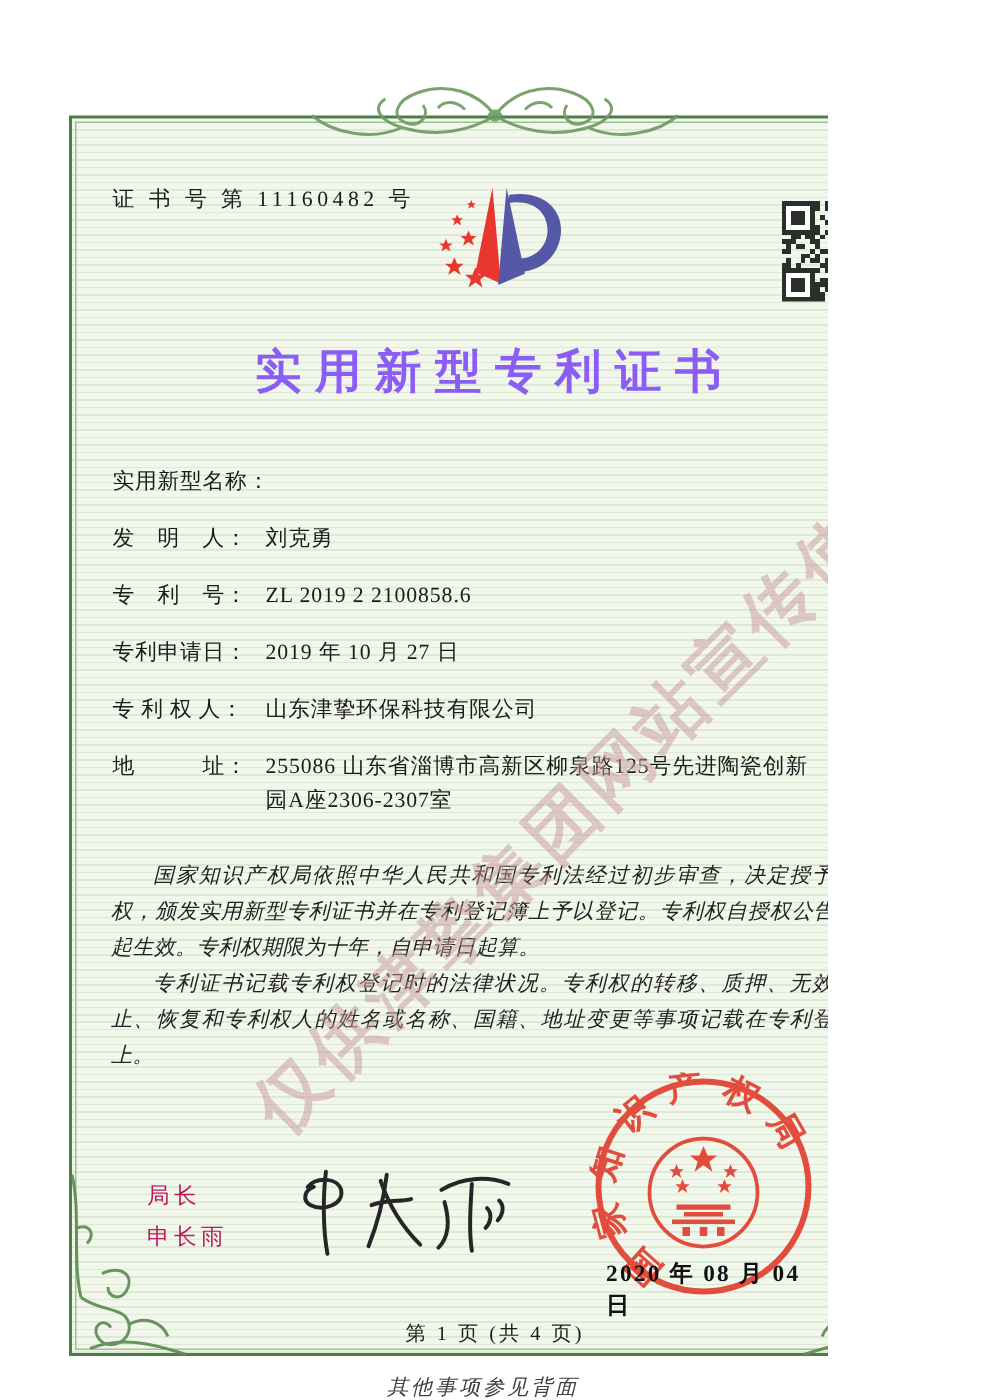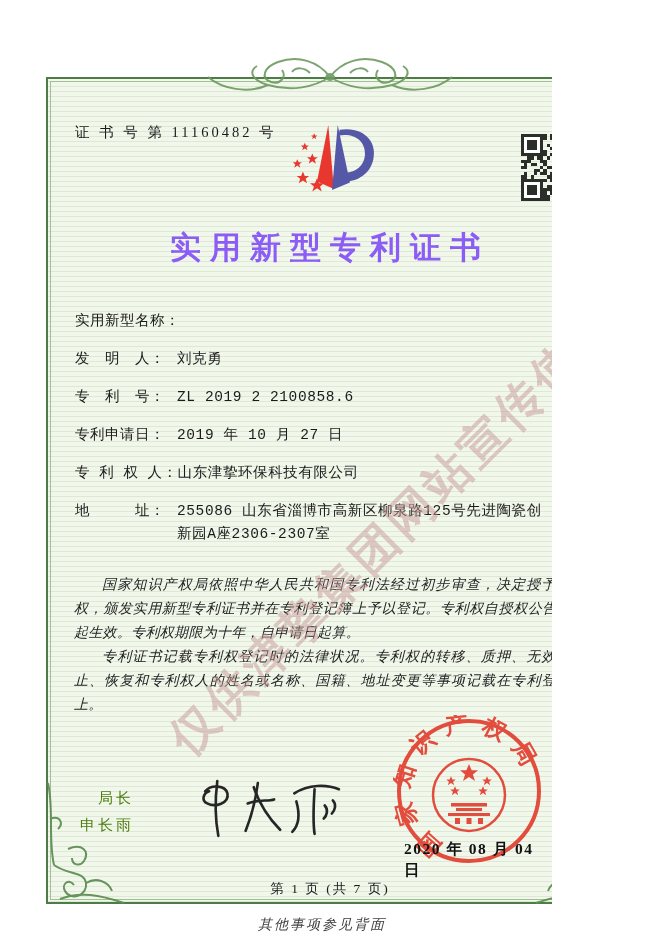--- a/index.html
+++ b/index.html
@@ -18,34 +18,34 @@
 
   .cert-no{position:absolute;left:75px;top:96px;font-size:14.5px;letter-spacing:3px;}
 
   .logo{position:absolute;left:286px;top:94px;width:94px;height:90px;}
   .qr{position:absolute;left:521px;top:107px;width:67px;height:67px;}
 
   .title{position:absolute;left:0;top:200px;width:660px;text-align:center;
          font-size:31px;font-weight:bold;letter-spacing:9px;color:#8b5cf6;}
 
   .fields{position:absolute;left:75px;top:283px;width:478px;font-size:14.5px;line-height:23px;}
-  .frow{display:flex;margin-bottom:15px;font-family:Liberation Mono, monospace;}
+  .frow{display:flex;margin-bottom:15px;}
   .frow.addr{margin-bottom:7px;}
   .flabel{flex:0 0 102px;white-space:nowrap;letter-spacing:.5px;}
   .fvalue{flex:1;letter-spacing:.6px;}
   .grant{display:flex;margin-top:9px;}
   .grant .pair{white-space:nowrap;}
   .grant .pair.right{margin-left:38px;}
 
   .paras{position:absolute;left:74px;top:546px;width:512px;font-size:14px;line-height:24px;
          font-style:italic;text-align:justify;color:#222;}
   .paras p{margin:0;text-indent:2em;letter-spacing:.3px;}
 
-  .director{position:absolute;left:80px;top:757px;font-size:15px;letter-spacing:3px;
-            font-family:"Liberation Sans","DejaVu Sans",sans-serif;color:#4d7c0f;line-height:27px;text-align:right;}
+  .director{position:absolute;left:98px;top:757px;font-size:15px;letter-spacing:3px;
+            font-family:"Liberation Sans","DejaVu Sans",sans-serif;color:#be185d;line-height:27px;}
   .signature{position:absolute;left:195px;top:748px;width:152px;height:66px;}
 
   .seal{position:absolute;left:393px;top:688px;width:152px;height:152px;opacity:.9;}
   .seal-date{position:absolute;left:404px;top:812px;font-size:15.5px;letter-spacing:1.5px;
              color:#111;font-weight:bold;}
 
   .pageinfo{position:absolute;left:0;top:853px;width:660px;text-align:center;
             font-size:13.5px;letter-spacing:2px;}
   .footnote{position:absolute;left:258px;top:889px;font-size:14px;font-style:italic;
             letter-spacing:2px;color:#404040;}
@@ -346,19 +346,19 @@
       <rect x="58" y="88" width="36" height="3.5"></rect>
       <rect x="63" y="93" width="26" height="3"></rect>
       <rect x="55" y="98" width="42" height="3"></rect>
       <rect x="62" y="103" width="5" height="6"></rect>
       <rect x="73.5" y="103" width="5" height="6"></rect>
       <rect x="85" y="103" width="5" height="6"></rect>
     </g>
   </svg>
   <div class="seal-date">2020 年 08 月 04 日</div>
 
-  <div class="pageinfo">第 1 页 (共 7 页)</div>
+  <div class="pageinfo">第 1 页 (共 4 页)</div>
 
   <div class="footnote">其他事项参见背面</div>
 
   <div class="watermark">仅供津挚集团网站宣传使用</div>
 
 </div>
 
 </body></html>

